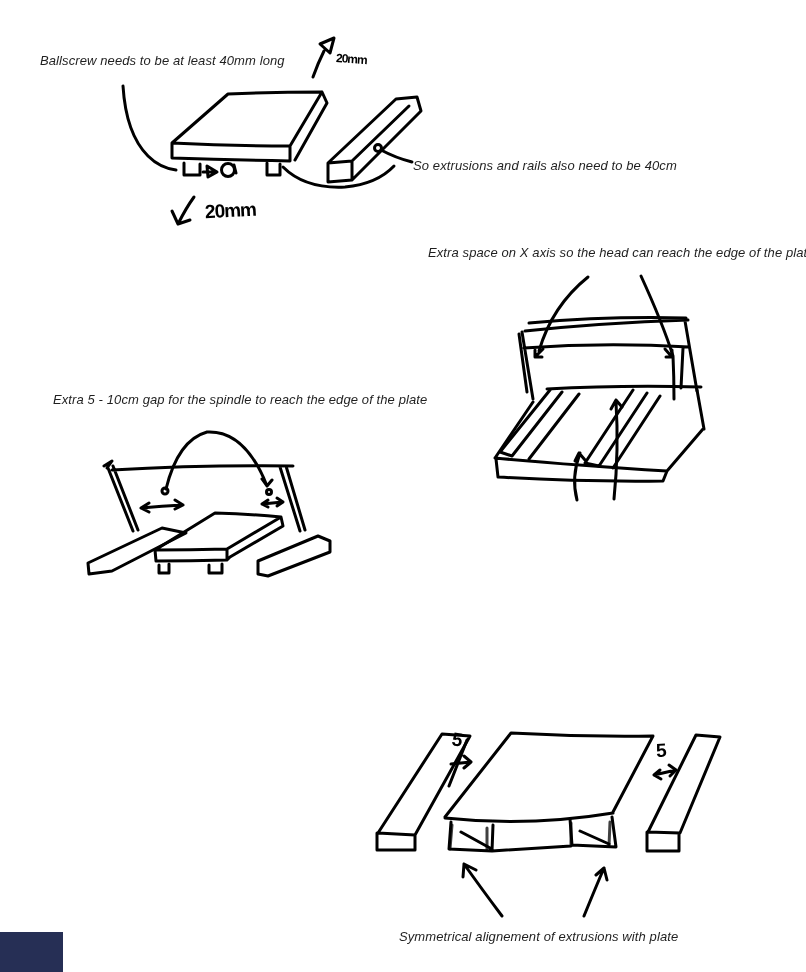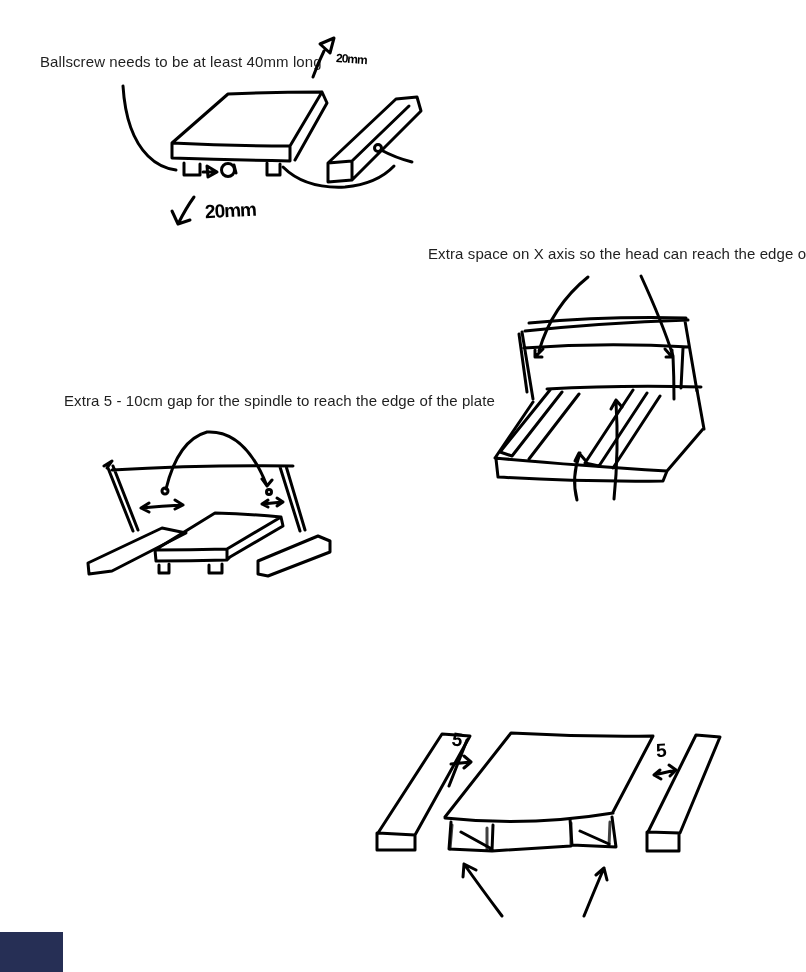--- a/index.html
+++ b/index.html
@@ -7,24 +7,25 @@
   .canvas {
     position: relative;
     width: 806px;
     height: 972px;
     background: #ffffff;
     overflow: hidden;
     font-family: "Liberation Sans", sans-serif;
   }
   .note {
     position: absolute;
-    font-size: 15px;
+    font-size: 13px;
     color: #1f1f1f;
     white-space: nowrap;
     letter-spacing: 0.1px;
+    font-style: italic;
   }
   .hw {
     position: absolute;
     font-weight: bold;
     color: #000;
     white-space: nowrap;
     letter-spacing: -1px;
   }
   .sketch-svg {
     position: absolute;
@@ -45,22 +46,24 @@
     width: 63px;
     height: 40px;
   }
 </style>
 </head>
 <body>
 
 <div class="canvas">
 
   <div class="note" style="left:40px; top:53px;">Ballscrew needs to be at least 40mm long</div>
+  <div class="note" style="left:413px; top:158px;">So extrusions and rails also need to be 40cm</div>
   <div class="note" style="left:428px; top:245px;">Extra space on X axis so the head can reach the edge of the plate</div>
-  <div class="note" style="left:64px; top:392px;">Extra 5 - 10cm gap for the spindle to reach the edge of the plate</div>
+  <div class="note" style="left:53px; top:392px;">Extra 5 - 10cm gap for the spindle to reach the edge of the plate</div>
+  <div class="note" style="left:399px; top:929px;">Symmetrical alignement of extrusions with plate</div>
 
   <div class="hw" style="left:336px; top:52px; font-size:12px; transform:rotate(4deg);">20mm</div>
   <div class="hw" style="left:205px; top:200px; font-size:19px; transform:rotate(-3deg);">20mm</div>
   <div class="hw" style="left:452px; top:729px; font-size:19px; transform:rotate(10deg);">5</div>
   <div class="hw" style="left:656px; top:740px; font-size:19px; transform:rotate(-4deg);">5</div>
 
   <svg class="sketch-svg" viewBox="0 0 806 972">
 
     <g>
       <path d="M172,143 L228,94 Q275,92 322,92 L290,146 Q230,146 172,143 Z

